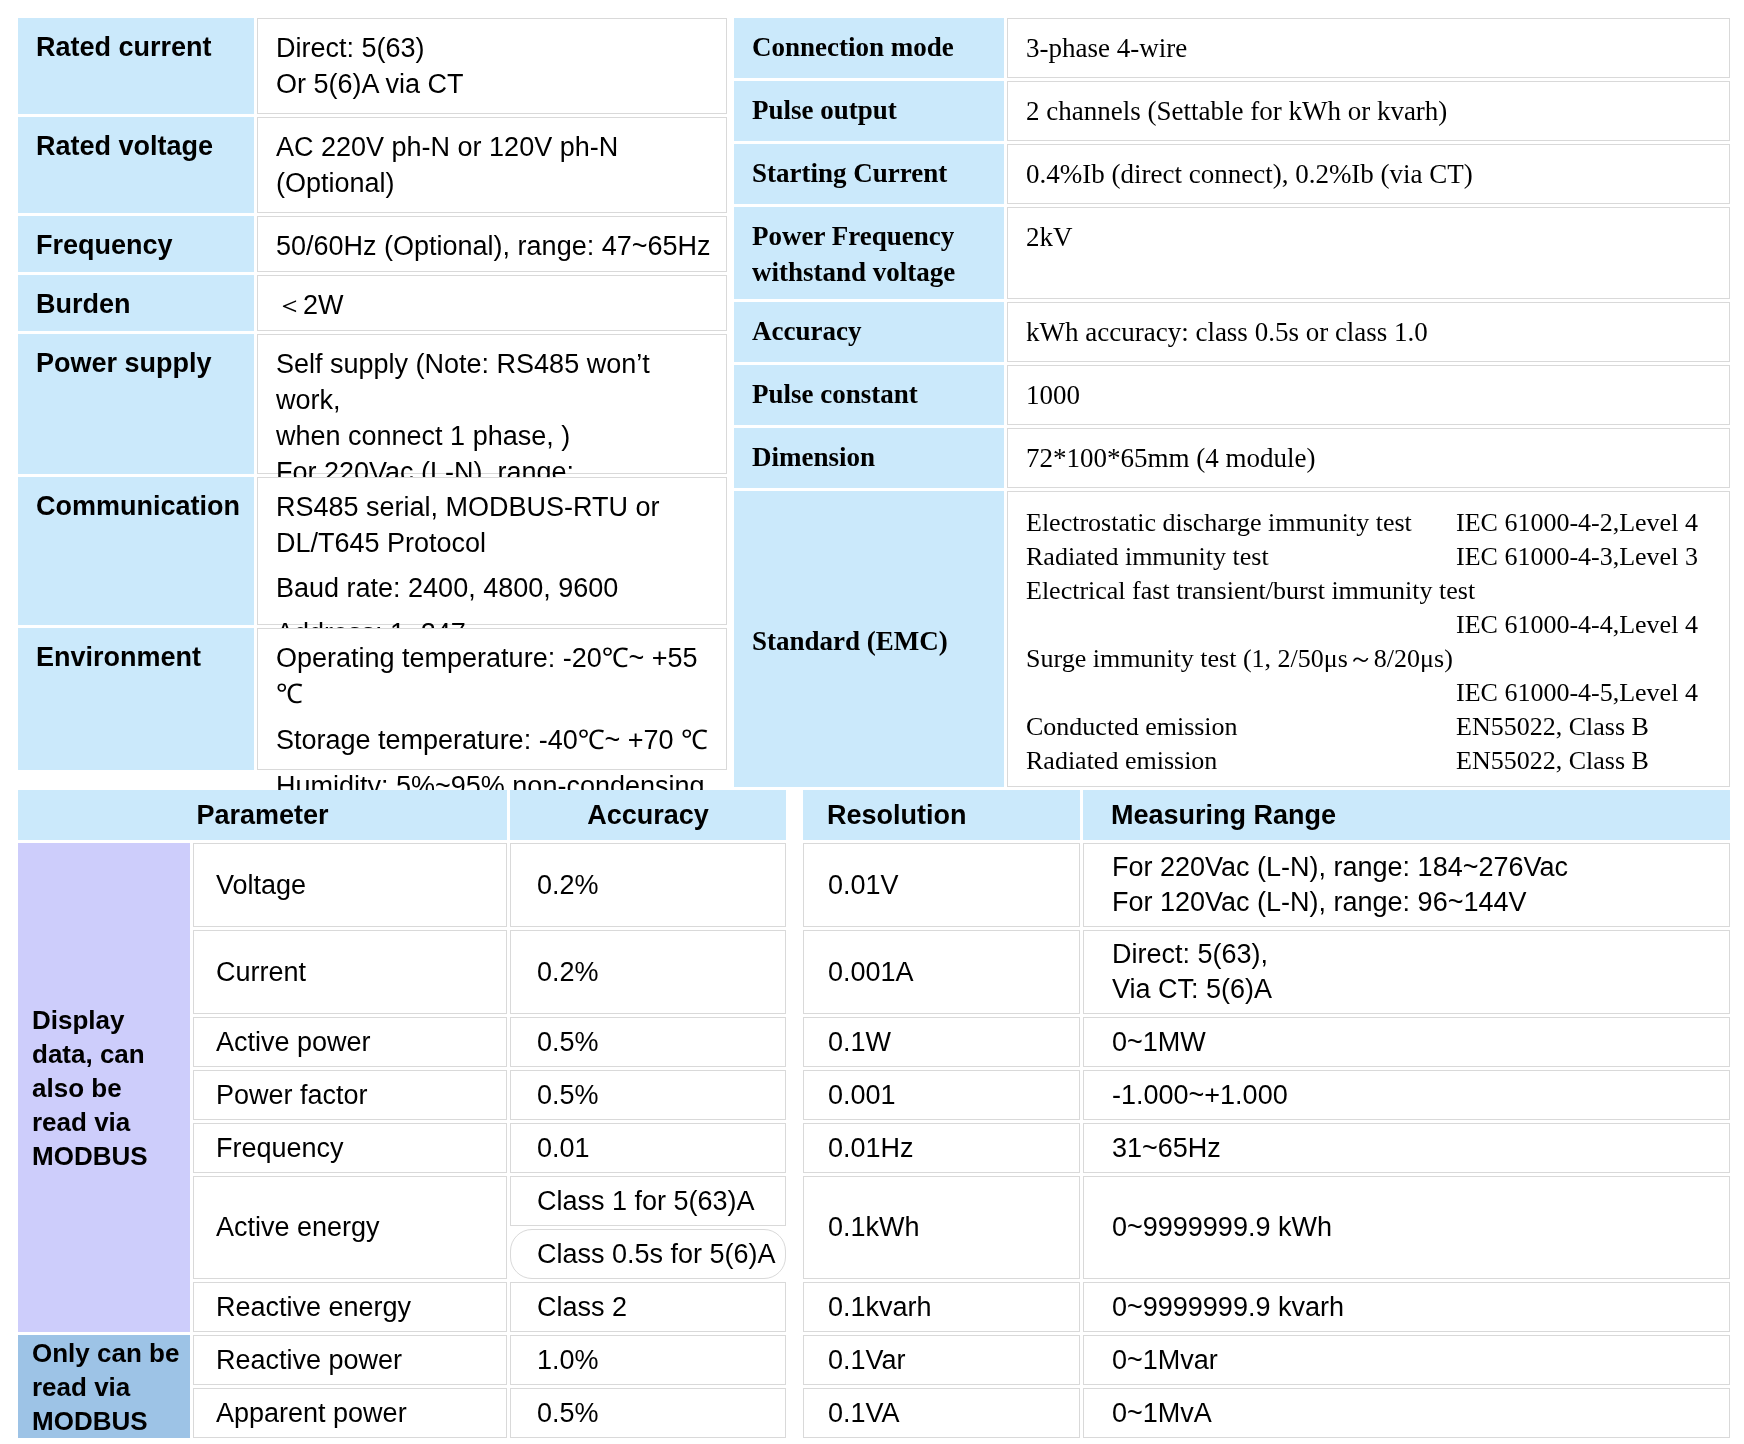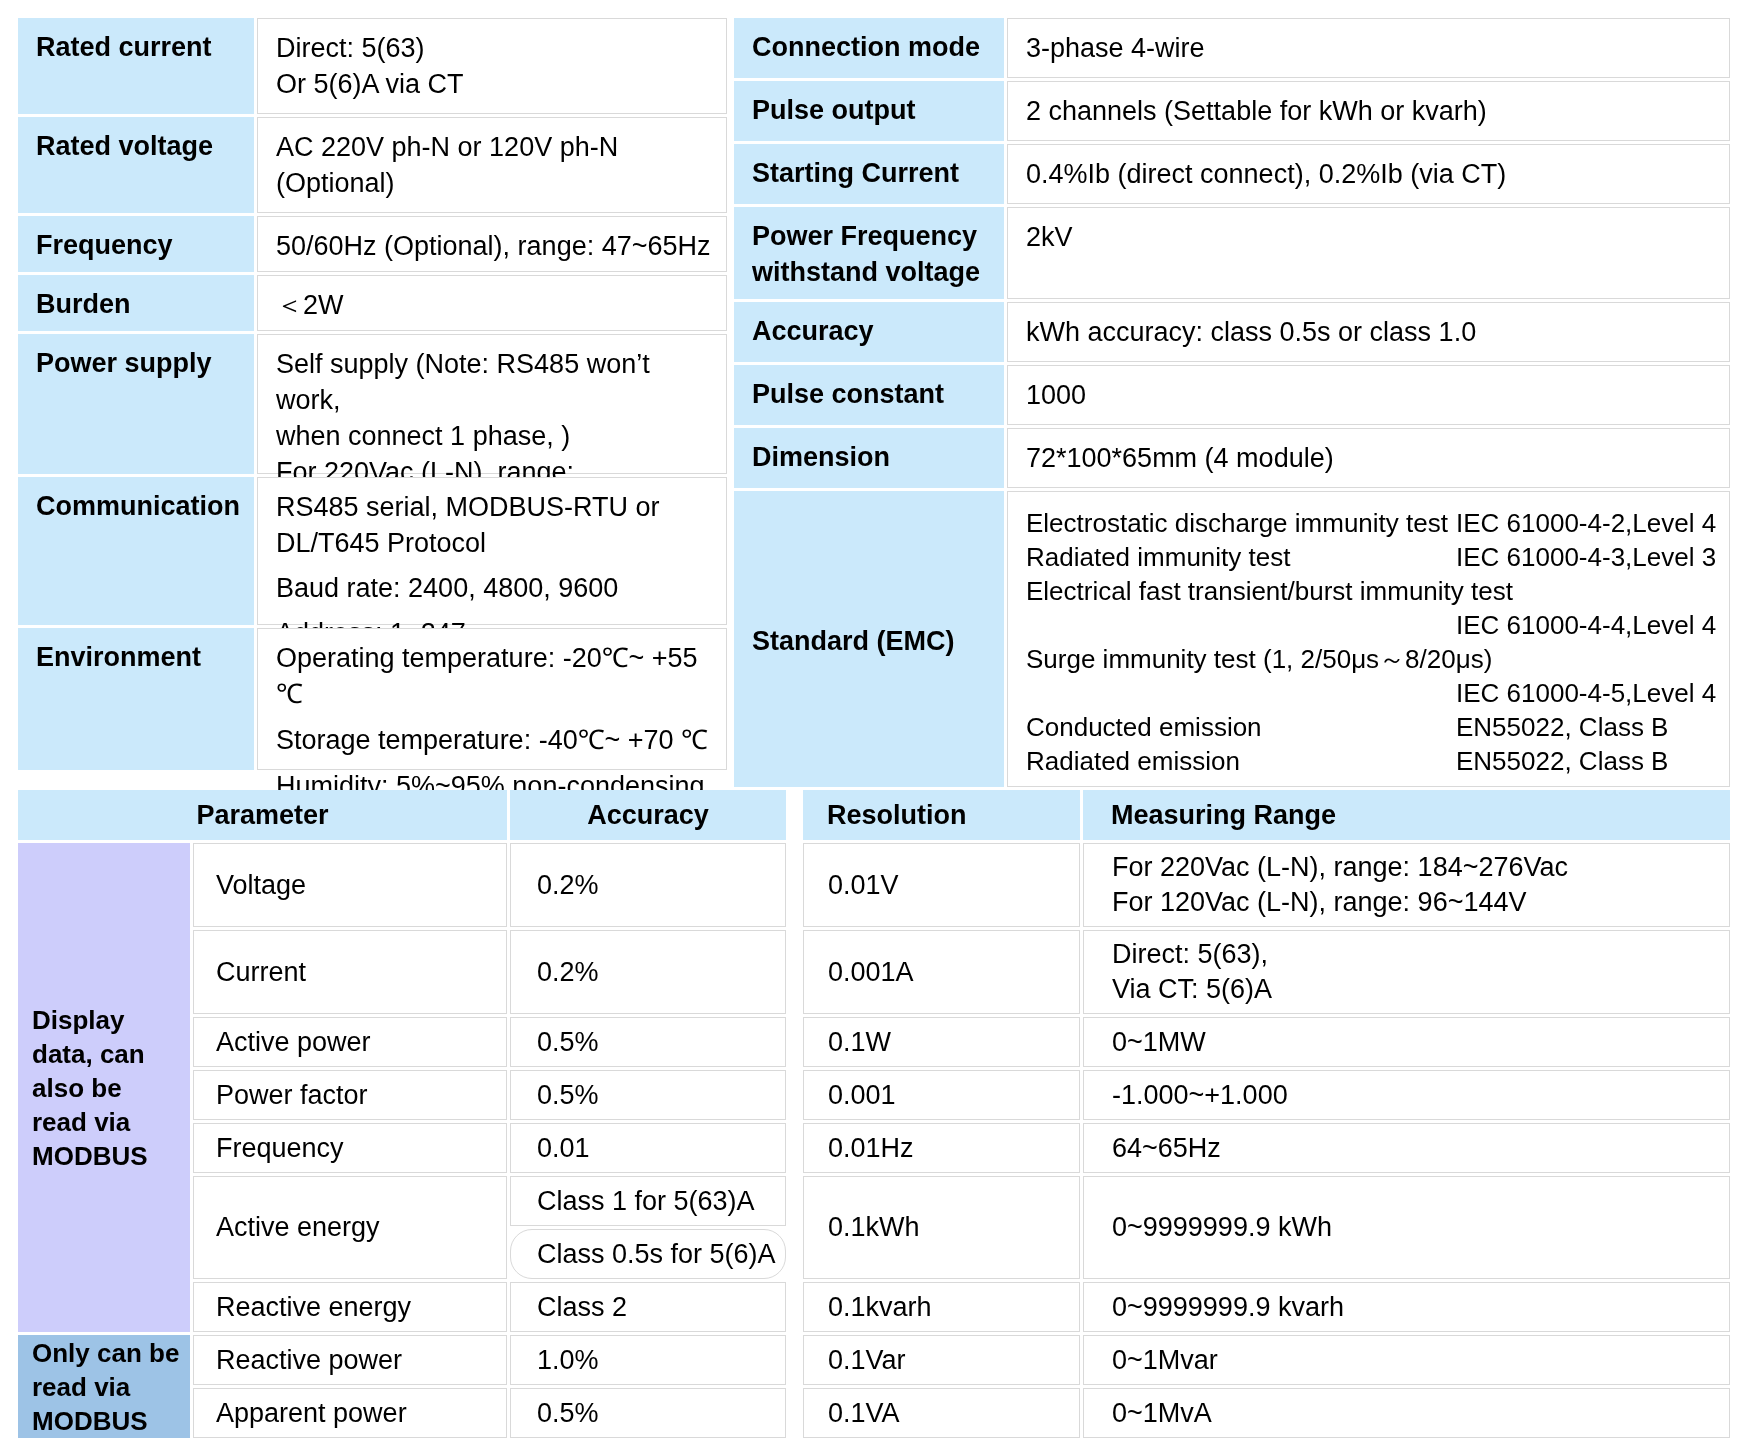--- a/index.html
+++ b/index.html
@@ -7,21 +7,21 @@
     width:1744px;height:1444px;position:relative;overflow:hidden;
     background:var(--page_bg,#fff);color:var(--text,#000);
     font-family:"Liberation Sans", sans-serif;
   }
   .spec{position:absolute;display:grid;gap:3px;}
   #spec-left{left:18px;top:18px;width:709px;
     grid-template-columns:236px 470px;
     grid-template-rows:96px 96px 56px 56px 140px 148px 142px;}
   #spec-right{left:734px;top:18px;width:996px;
     grid-template-columns:270px 723px;
-    grid-template-rows:60px 60px 60px 92px 60px 60px 60px auto;}
+    grid-template-rows:60px 60px 60px 92px 60px 60px 60px auto;font-family:Liberation Serif, serif;}
   .cell{box-sizing:border-box;font-size:27px;line-height:36px;padding:11px 14px 8px 18px;}
   .lbl{background:var(--label_blue,#cbe9fb);font-weight:bold;}
   .val{background:#fff;border:1px solid var(--cell_border,#d9d9d9);}
   .lines div{min-height:36px;}
   .gap34 div:nth-child(3),.gap34 div:nth-child(4){margin-top:9px;}
   .gap23 div:nth-child(2),.gap23 div:nth-child(3){margin-top:10px;}
   
   .emc-val{font-size:26px;line-height:34px;padding-top:14px;}
   .emc-line{position:relative;min-height:34px;}
   .emc-line .right{position:absolute;left:430px;top:0;white-space:nowrap;}
@@ -166,21 +166,21 @@
   <div class="mcell mrange">0~1MW</div>
 
   <div class="mcell">Power factor</div>
   <div class="mcell macc">0.5%</div>
   <div class="mcell mres">0.001</div>
   <div class="mcell mrange">-1.000~+1.000</div>
 
   <div class="mcell">Frequency</div>
   <div class="mcell macc">0.01</div>
   <div class="mcell mres">0.01Hz</div>
-  <div class="mcell mrange">64~65Hz</div>
+  <div class="mcell mrange">31~65Hz</div>
 
   <div class="mcell r78" style="grid-column:2;">Active energy</div>
   <div class="mcell macc" style="grid-column:3;grid-row:7;">Class 1  for 5(63)A</div>
   <div class="mcell macc" style="grid-column:3;grid-row:8;border-radius:22px;">Class 0.5s for 5(6)A</div>
   <div class="mcell mres r78" style="grid-column:4;">0.1kWh</div>
   <div class="mcell mrange r78" style="grid-column:5;">0~9999999.9 kWh</div>
 
   <div class="mcell">Reactive energy</div>
   <div class="mcell macc">Class 2</div>
   <div class="mcell mres">0.1kvarh</div>

